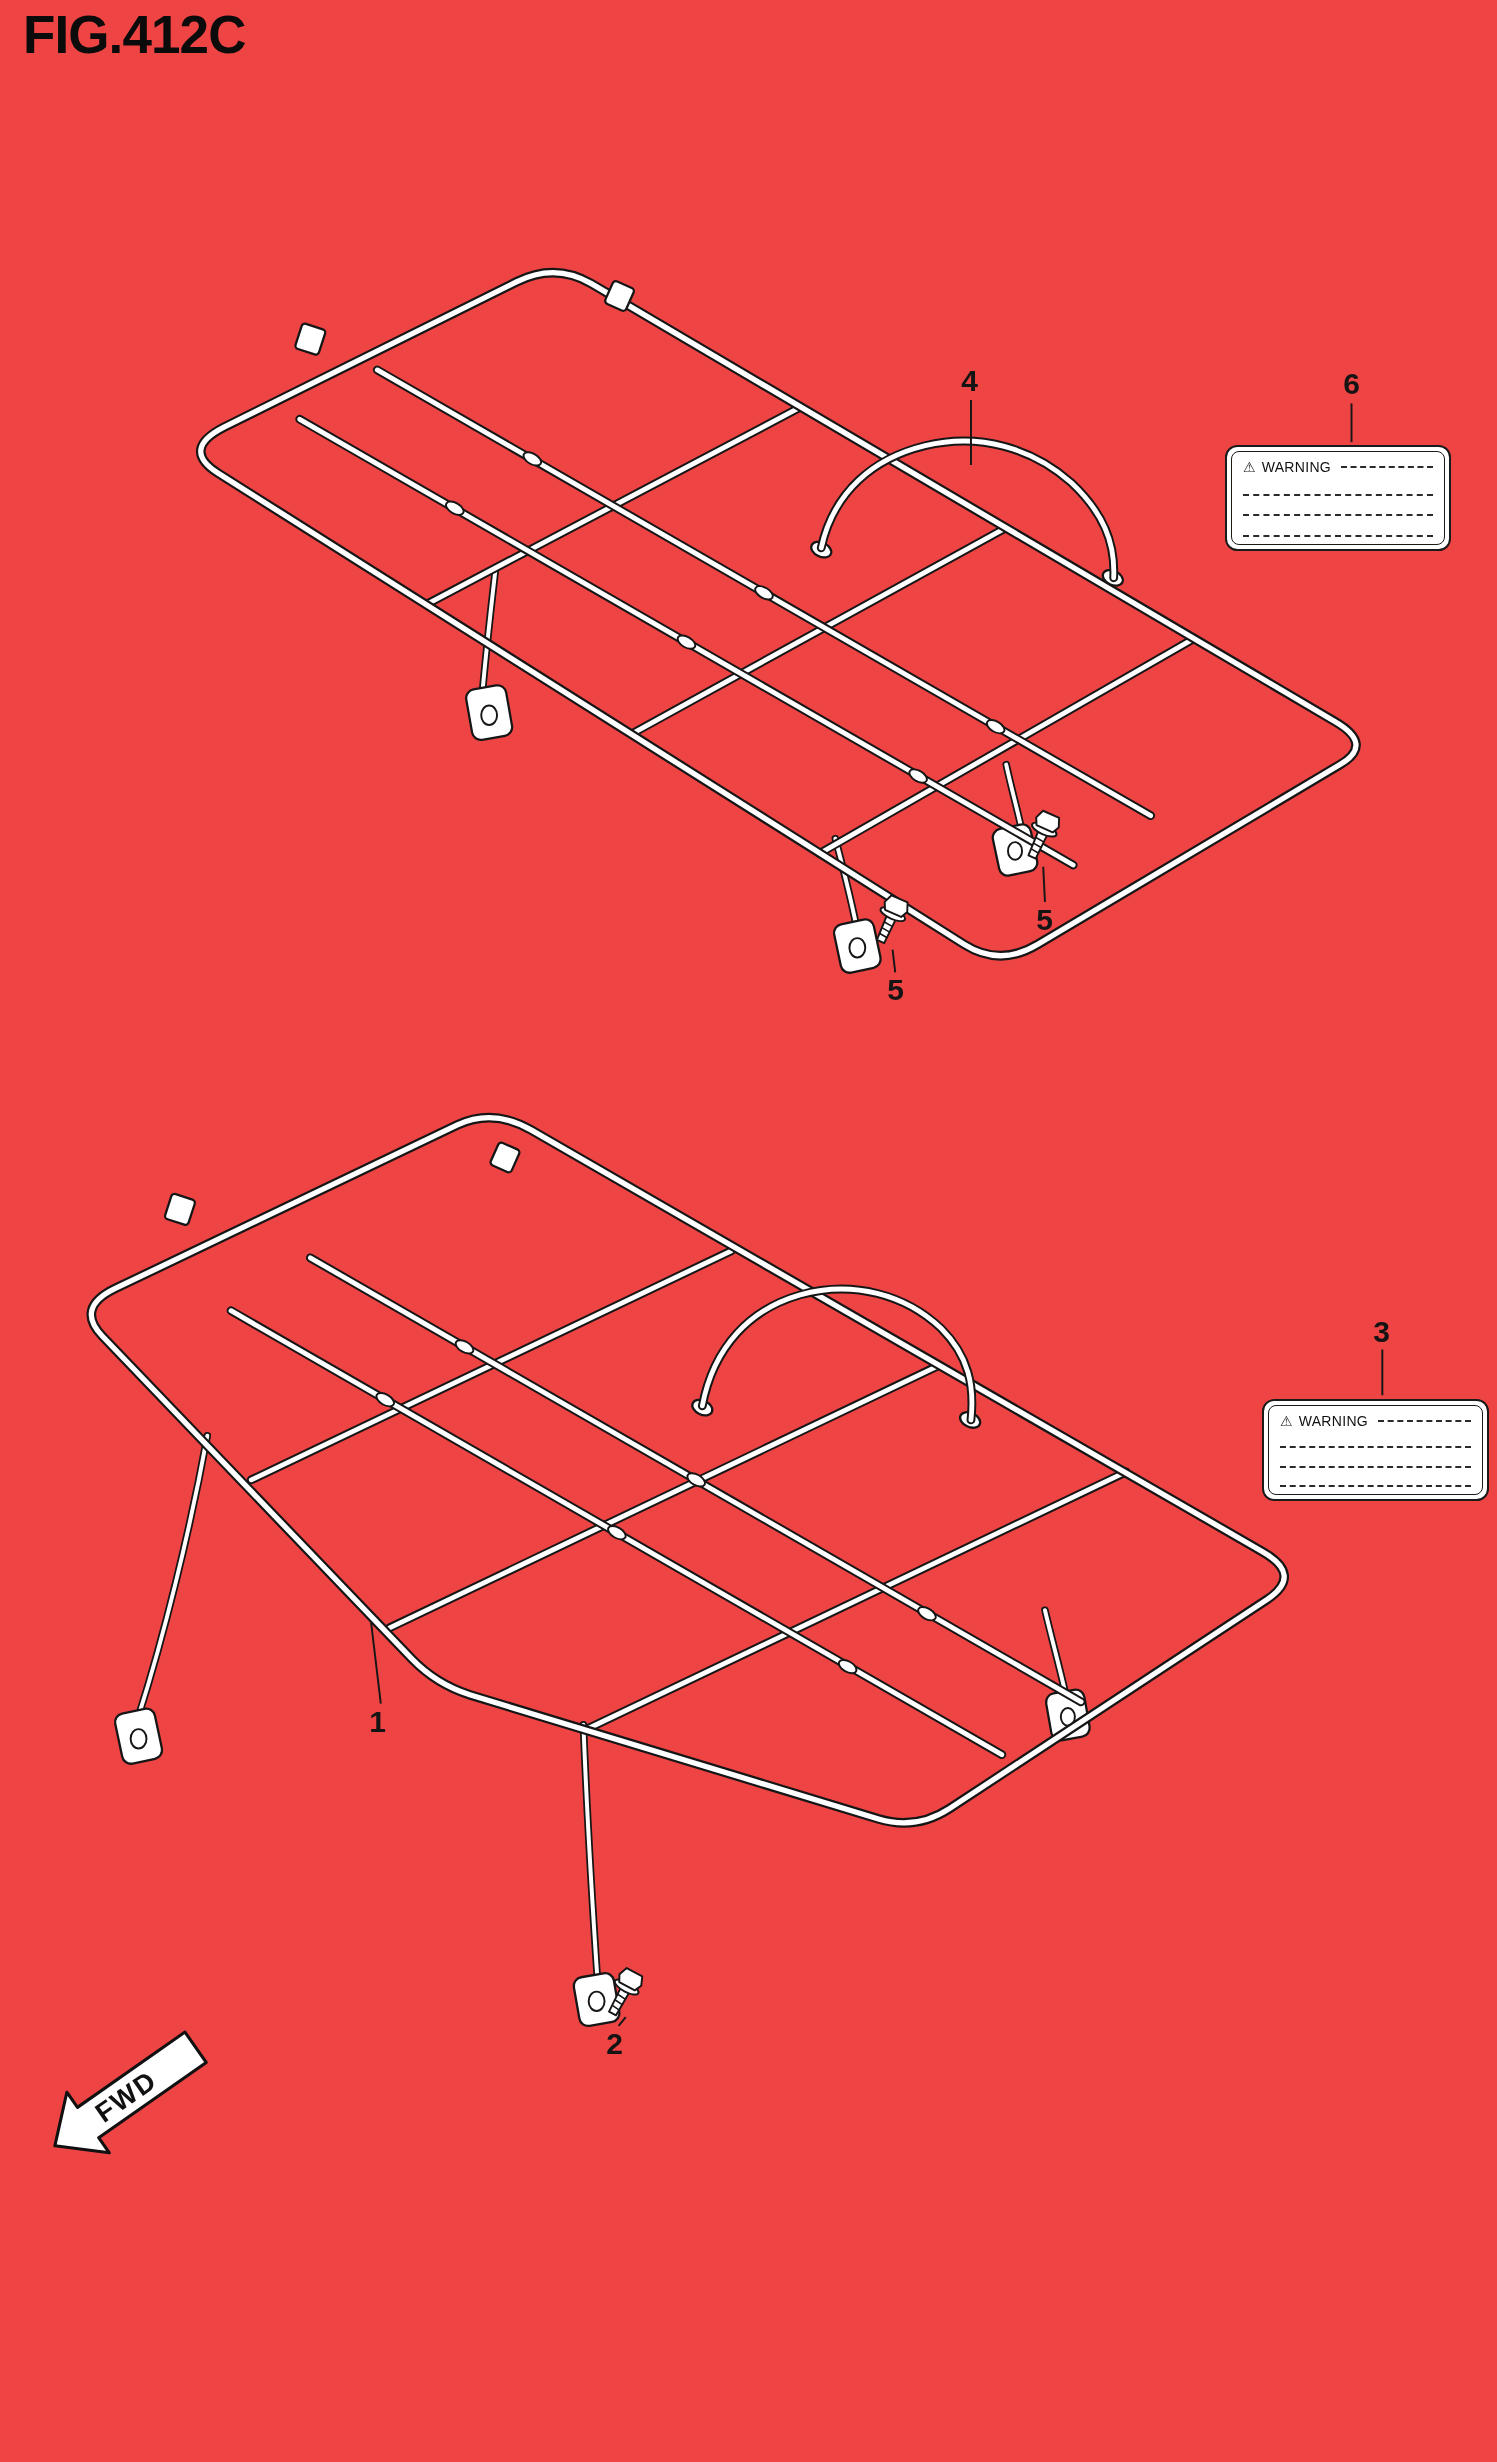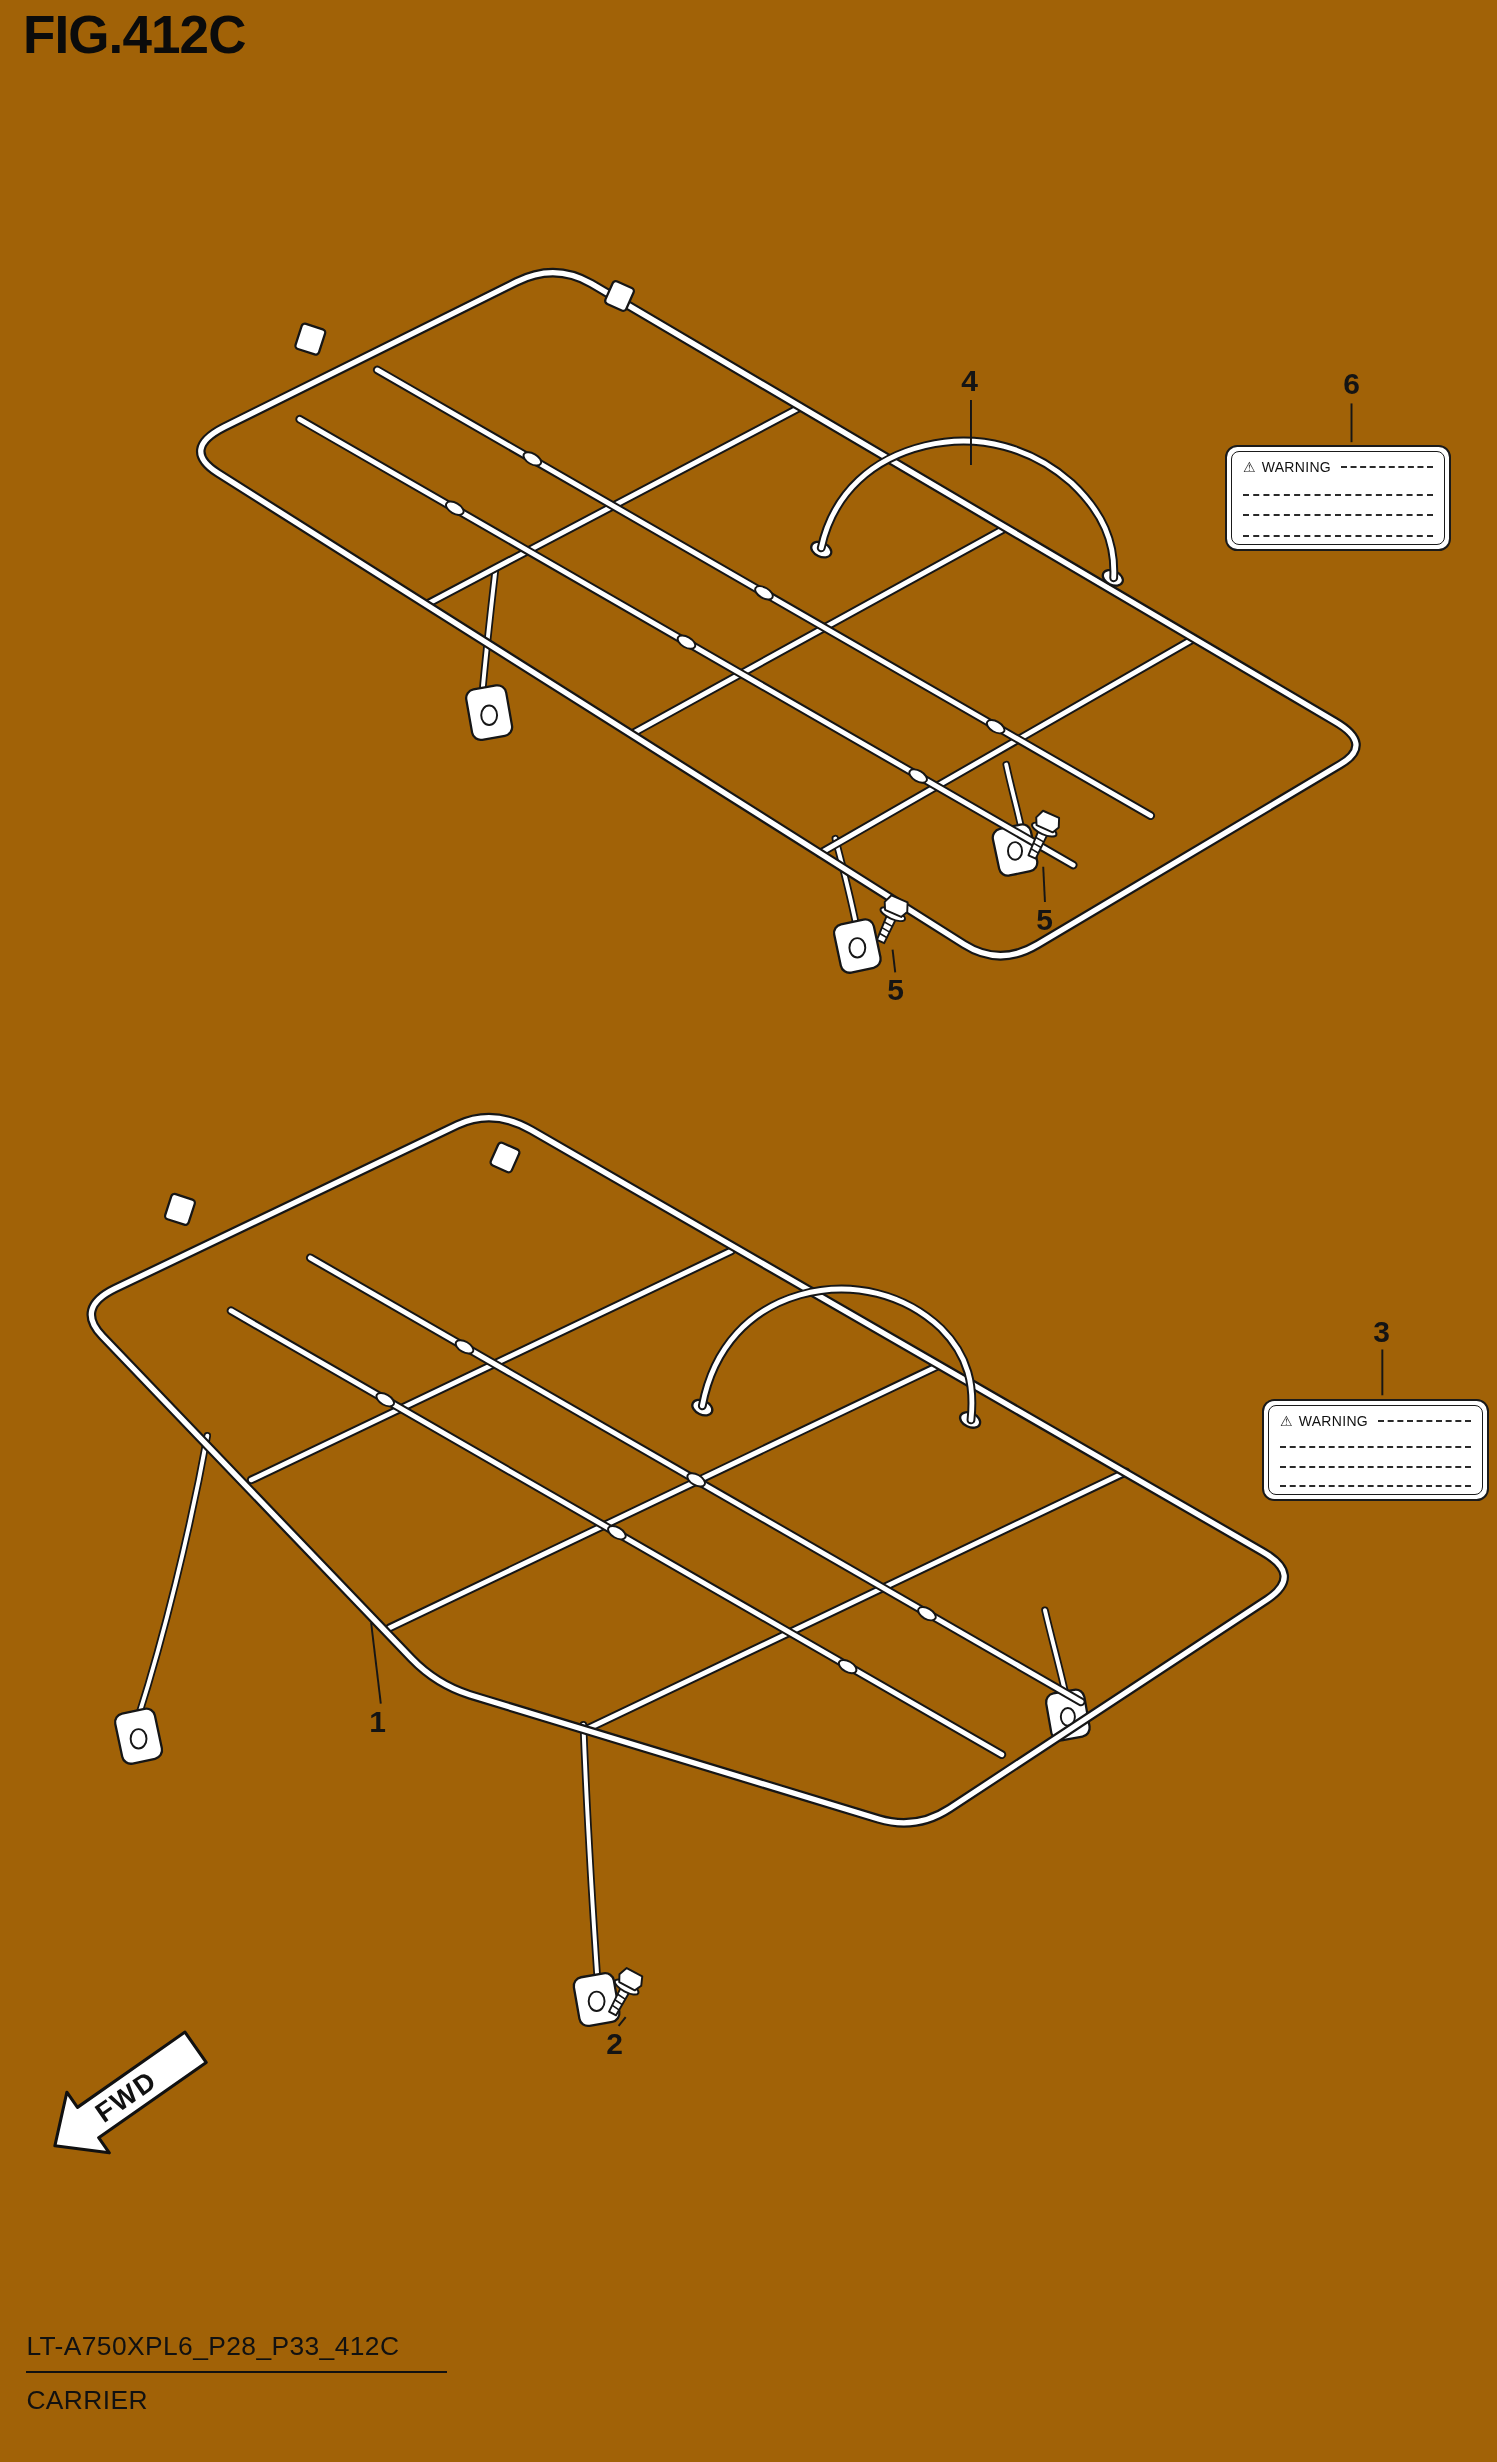--- a/index.html
+++ b/index.html
@@ -1,18 +1,18 @@
 <!DOCTYPE html>
 <html style="font-size:14px"><head>
 <meta charset="utf-8">
 <style>
   html,body{margin:0;padding:0}
   body{width:1498px;height:2462px;background:#ffffff;position:relative;
        font-family:"Liberation Sans",sans-serif;color:#111}
-  .page{position:absolute;inset:0;overflow:hidden;background:#a16207}
+  .page{position:absolute;inset:0;overflow:hidden;background:#ef4444}
 
   .fig-title{position:absolute;left:23px;top:3.5px;font-size:53px;font-weight:800;
              letter-spacing:-0.9px;color:#0b0b0b}
 
   .art{position:absolute;left:0;top:0;width:1498px;height:2462px;display:block}
 
   
   .tube{fill:none;stroke:#161616;stroke-width:10;stroke-linecap:round;stroke-linejoin:round}
   .tube.slim{stroke-width:8.5}
   .tube.rim{stroke-width:11}
@@ -204,20 +204,15 @@
         <span class="wl-tri">⚠</span>
         <span class="wl-title">WARNING</span>
         <span class="wl-fill"></span>
       </div>
       <div class="wl-dash"></div>
       <div class="wl-dash"></div>
       <div class="wl-dash"></div>
     </div>
   </div>
 
-  <div class="footer">
-    <div class="part-code">LT-A750XPL6_P28_P33_412C</div>
-    <div class="footer-line"></div>
-    <div class="part-name">CARRIER</div>
-  </div>
 
 </div>
 
 
 </body></html>

